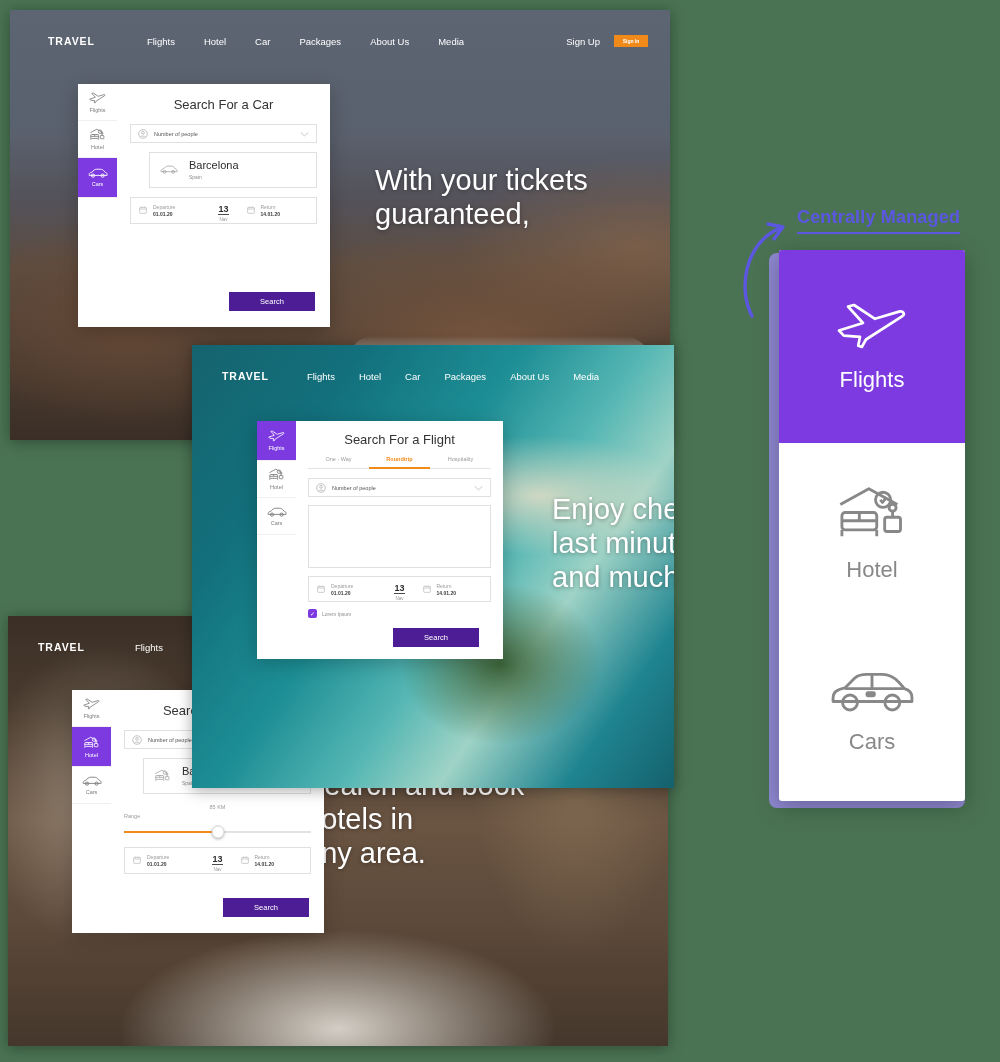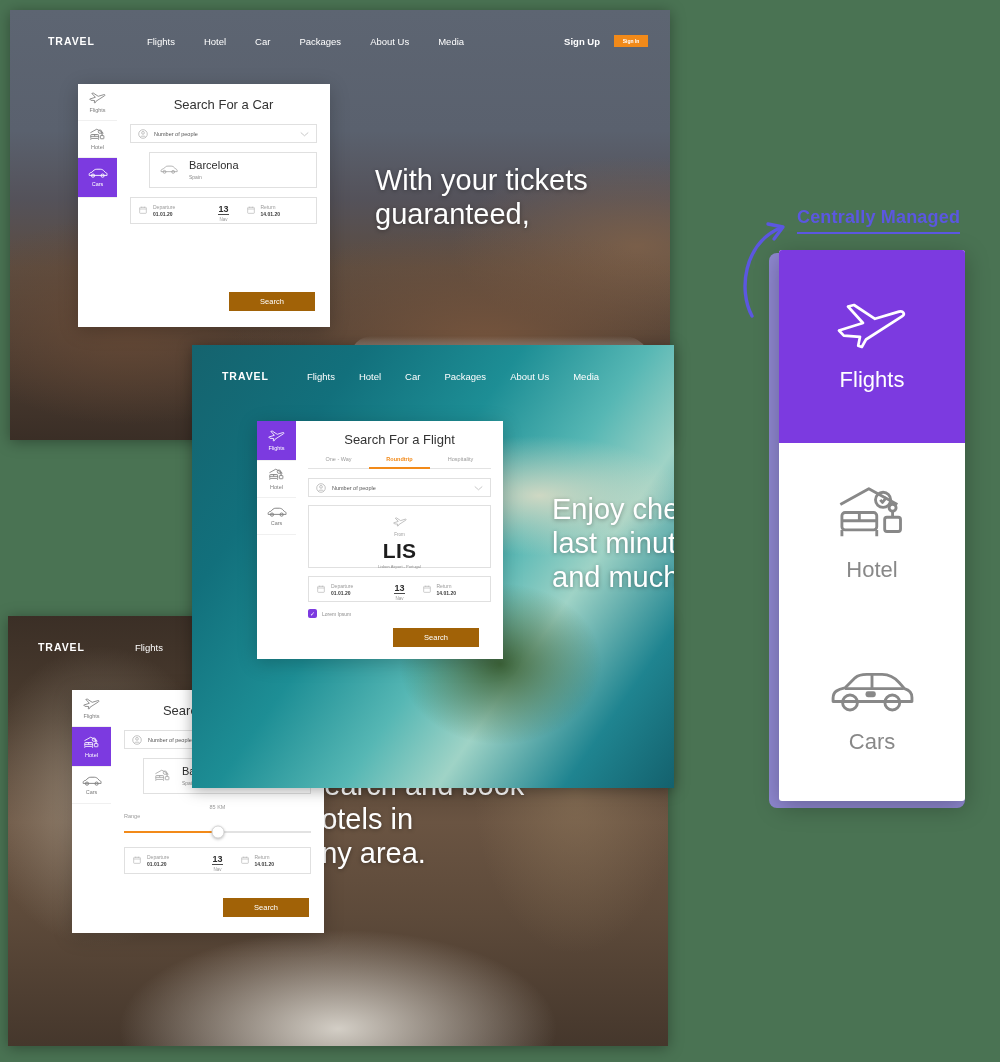--- a/index.html
+++ b/index.html
@@ -190,21 +190,21 @@
 
   .chk-row { display:flex; align-items:center; }
   .chk {
     background:#7c3ae0; border-radius:2px;
     display:flex; align-items:center; justify-content:center;
     color:#fff; flex:0 0 auto;
   }
   .chk-lab { color:#8d8d8d; }
 
   .btn-search {
-    background:#a16207; color:#fff; border:0; cursor:pointer;
+    background:#4c1d95; color:#fff; border:0; cursor:pointer;
     display:flex; align-items:center; justify-content:center;
     font-weight:400;
   }
 
   
   .callout-shadow {
     position:absolute;
     background:#9b8ce8;
     border-radius:8px;
     opacity:.85;
@@ -250,21 +250,21 @@
       <span class="brand" style="font-size:10.5px;">TRAVEL</span>
       <nav class="nav-links" style="margin-left:52px; gap:29px;">
         <a>Flights</a>
         <a>Hotel</a>
         <a>Car</a>
         <a>Packages</a>
         <a>About Us</a>
         <a>Media</a>
       </nav>
       <div class="nav-right" style="gap:14px;">
-        <a style="color:#fff; text-decoration:none;font-weight:bold;">Sign Up</a>
+        <a style="color:#fff; text-decoration:none;">Sign Up</a>
         <button class="btn-login" style="width:34px; height:12px; font-size:5px;">Sign In</button>
       </div>
     </div>
 
     <div class="hero-title" style="left:365px; top:153px; font-size:29px;">
       <div>With your tickets</div>
       <div>guaranteed,</div>
     </div>
 
     <div class="search-card" style="left:68px; top:74px; width:252px; height:243px;">
@@ -550,28 +550,20 @@
               <circle cx="7" cy="5.4" r="1.9"></circle>
               <path d="M3.4 11.4 C4.2 9.4 9.8 9.4 10.6 11.4"></path>
           </svg>
           <span class="ftext" style="font-size:5.5px;">Number of people</span>
           <svg class="chev" width="9" height="6" viewBox="0 0 12 8" fill="none" stroke="currentColor" stroke-width="1.1">
             <path d="M1 2 L6 6.4 L11 2"></path>
           </svg>
         </div>
 
         <div class="air-box" style="height:63px; margin-bottom:8px;">
-          <div class="air-cell" style="padding:7px 4px 0;">
-            <svg width="14" height="10" viewBox="0 0 24 16" fill="none" stroke="#a8a8a8" stroke-width="1.2">
-              <path d="M1 9.5 L9 7 L4 1.5 L6 1 L13 5.6 L21 3.2 C22.4 2.8 23.2 4 22 4.8 L10 12.5 L8.6 15 L7.4 14.6 L8 11.6 L2.6 11.2 Z"></path>
-            </svg>
-            <div class="air-from" style="font-size:4.5px; margin-top:1px;">From</div>
-            <div class="air-code" style="font-size:21px; line-height:1.1; margin-top:2px;">LIS</div>
-            <div class="air-name" style="font-size:4px; margin-top:2px;">Lisbon Airport - Portugal</div>
-          </div>
         </div>
 
         <div class="date-box" style="height:26px; padding:0 8px; margin-bottom:7px;">
           <div class="date-seg" style="gap:6px;">
             <svg width="8" height="8" viewBox="0 0 12 12" fill="none" stroke="#b5b5b5" stroke-width="1">
               <rect x="1" y="2" width="10" height="9" rx="1"></rect>
                 <path d="M1 4.5 h10 M4 1 v2 M8 1 v2"></path>
             </svg>
             <div>
               <div class="date-lab" style="font-size:5px;">Departure</div>

